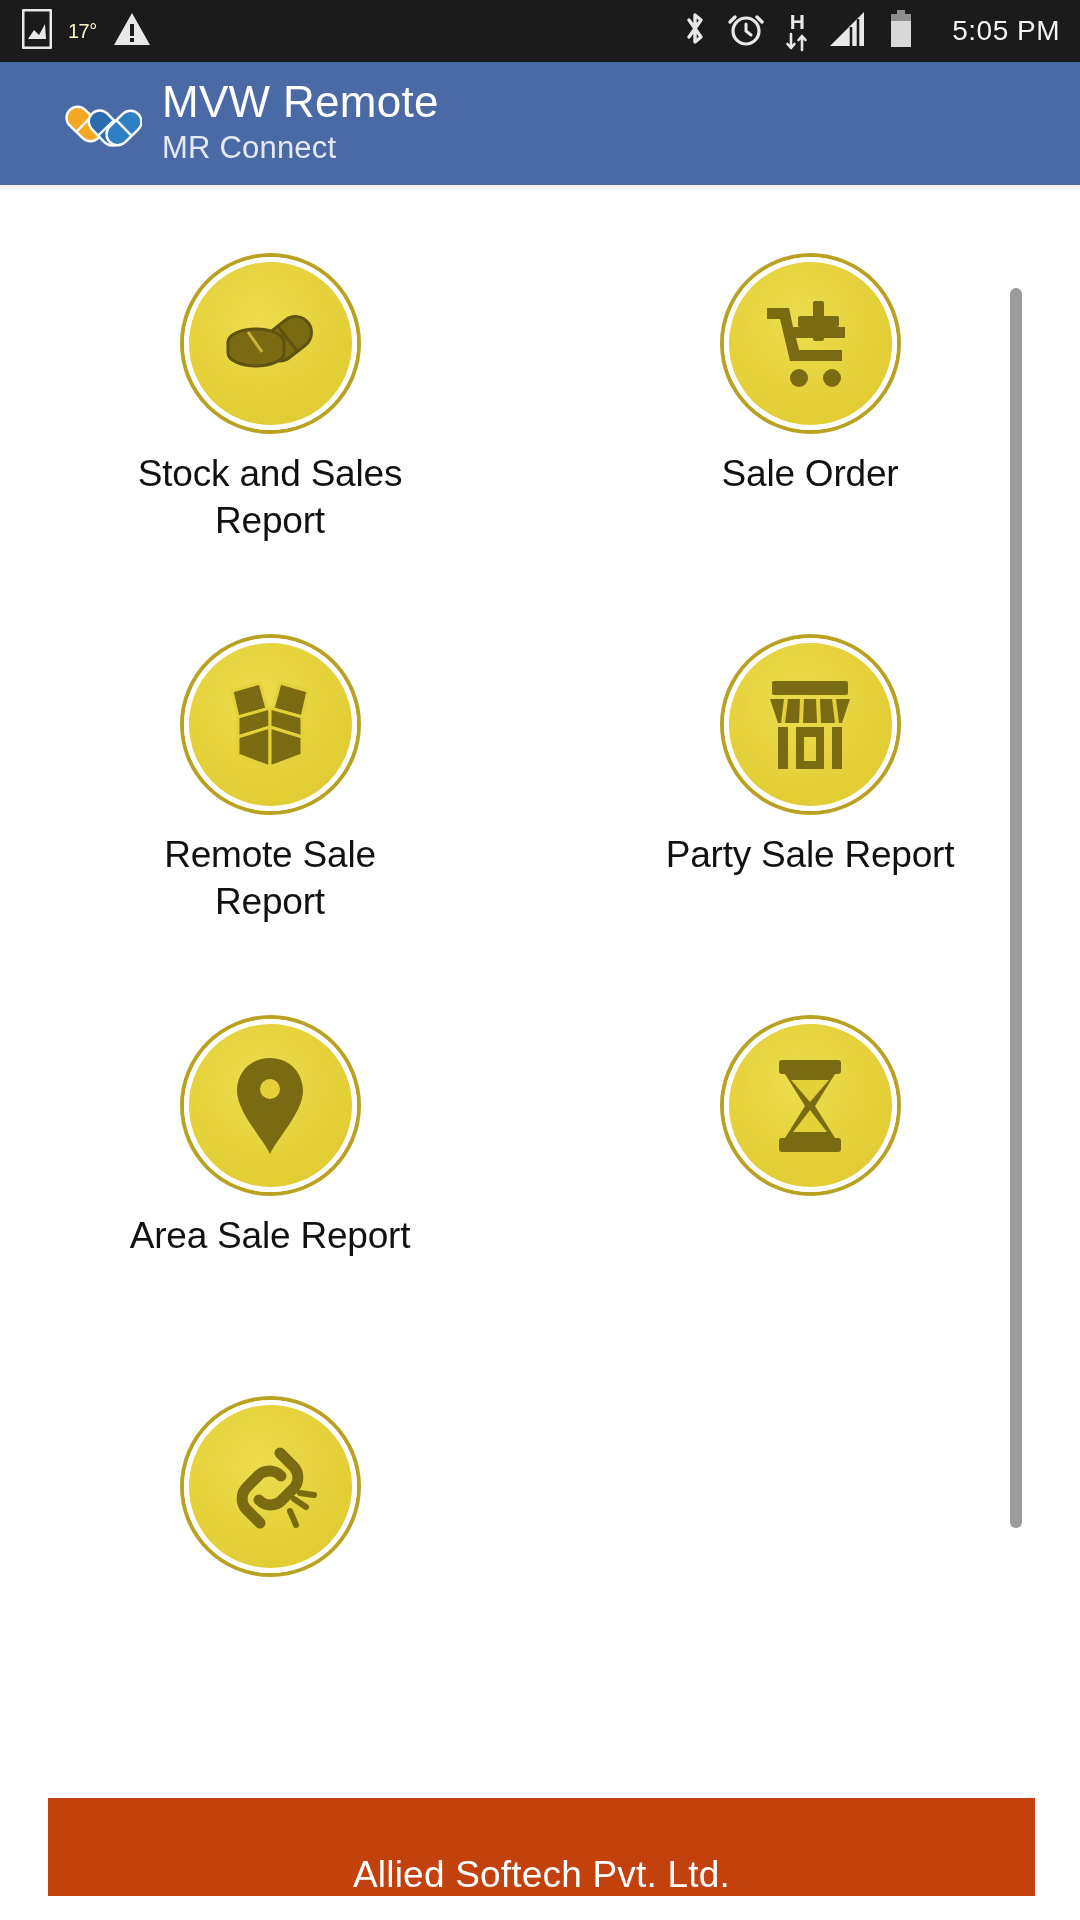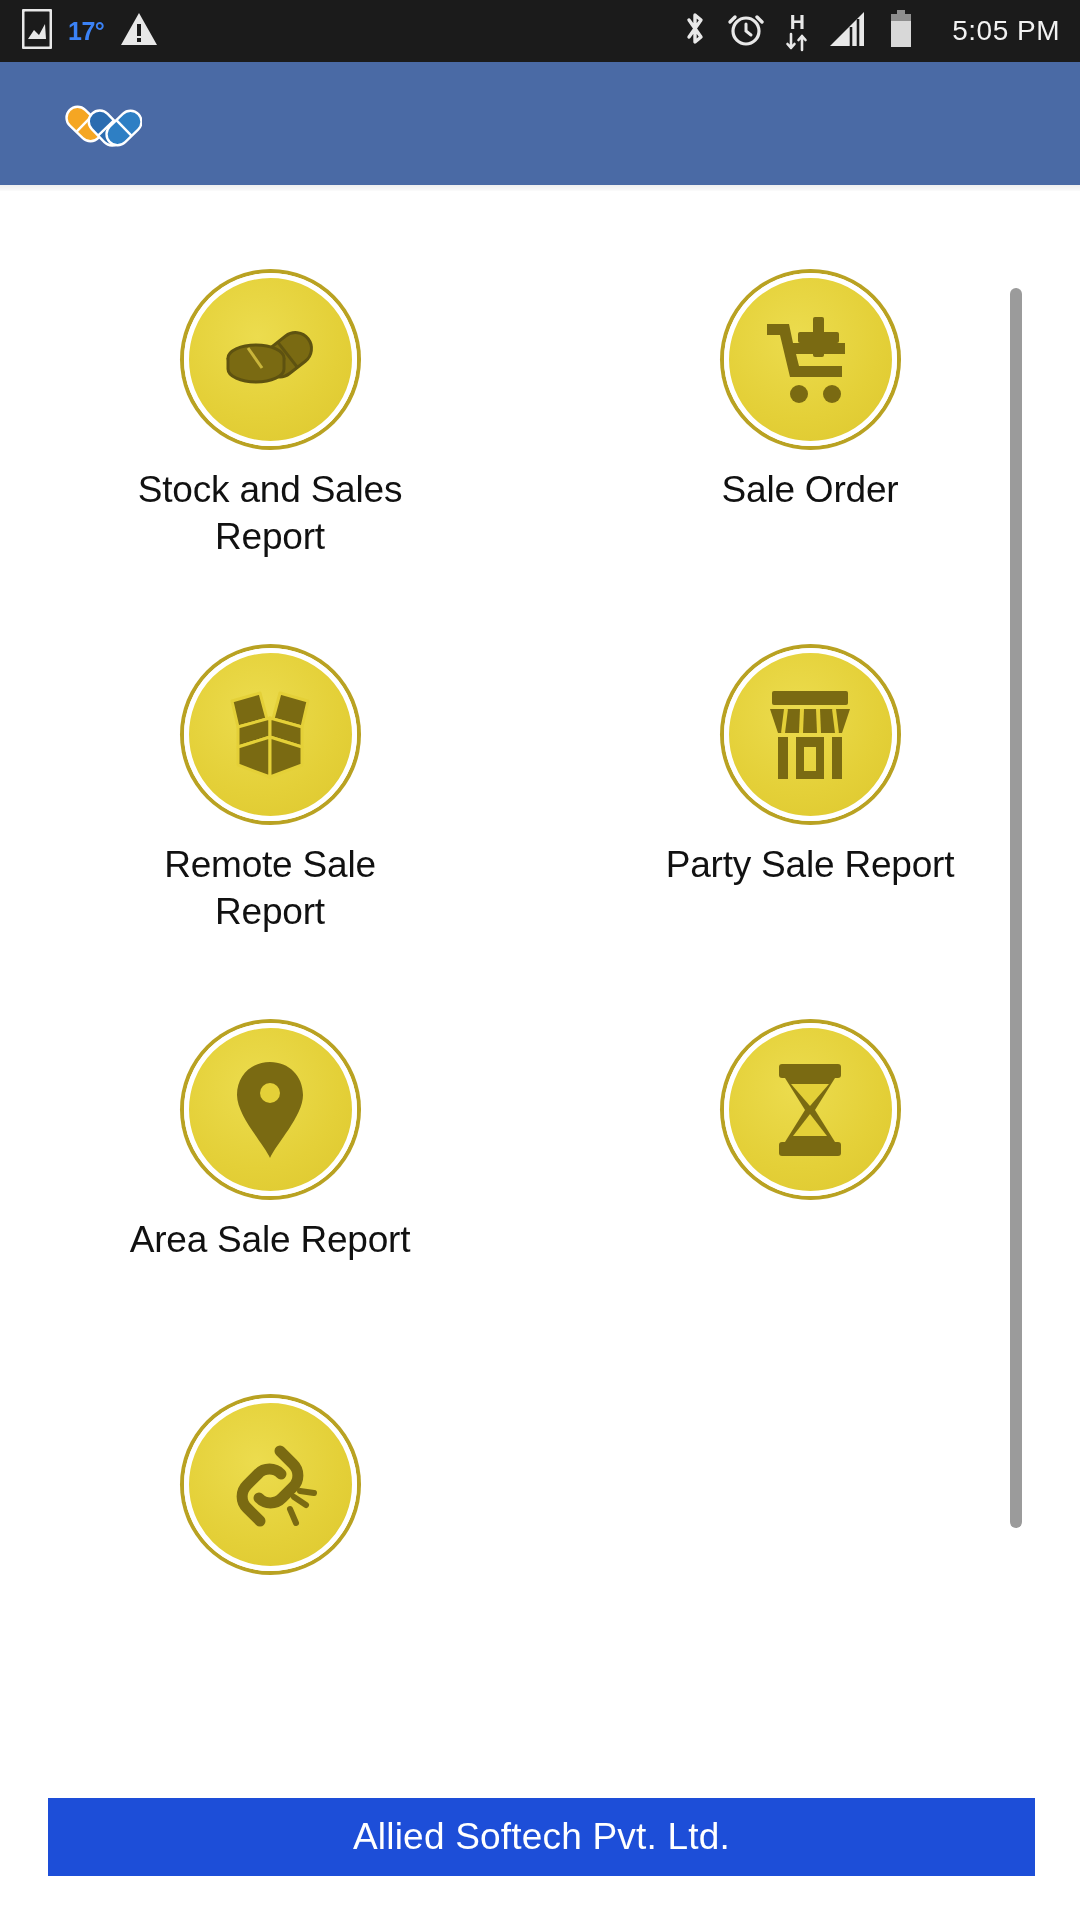--- a/index.html
+++ b/index.html
@@ -16,21 +16,21 @@
     background:#1b1b1b;
     display:flex; align-items:center;
   }
   #status-left{ display:flex; align-items:center; padding-left:22px; gap:16px; }
   #status-right{
     position:absolute; right:20px; top:0; height:62px;
     display:flex; align-items:center; gap:18px;
   }
   .sb-ico{ display:block; }
   #status-temp{
-    color:#3b82f6; font-size:25px; font-weight:bold; letter-spacing:-0.5px;
+    color:#fef9c3; font-size:20px; font-weight:normal; letter-spacing:-0.5px;
   }
   #status-clock{
     color:#f2f2f2; font-size:28px; font-weight:400; letter-spacing:0.5px;
     margin-left:20px;
   }
   #hspa-wrap{ display:flex; flex-direction:column; align-items:center; line-height:1; }
   #hspa-letter{ color:#e8e8e8; font-size:21px; font-weight:bold; }
 
   
   #app-header{
@@ -53,24 +53,24 @@
   #content{
     position:absolute; left:0; top:185px; width:1080px; height:1735px;
     background:#ffffff;
   }
   #content-topline{
     position:absolute; left:0; top:0; width:1080px; height:6px;
     background:linear-gradient(#efefef,#fbfbfb);
   }
 
   #grid{
-    position:absolute; left:0; top:16px; width:1080px;
+    position:absolute; left:0; top:0; width:1080px;
     display:grid;
     grid-template-columns:1fr 1fr;
-    row-gap:12px;
+    row-gap:18px;
   }
   .grid-cell{
     display:flex; flex-direction:column; align-items:center;
     height:363px; padding-top:72px;
   }
   .icon-circle{
     width:173px; height:173px; border-radius:50%;
     background:radial-gradient(circle at 42% 36%, #ecdc4e 0%, #e4d038 58%, #ddc72e 100%);
     border:5px solid #ffffff;
     box-shadow:0 0 0 4px #b9a222;
@@ -89,23 +89,23 @@
   #scrollbar-track{
     position:absolute; right:58px; top:0; width:12px; height:1735px;
   }
   #scrollbar-thumb{
     position:absolute; right:58px; top:103px; width:12px; height:1240px;
     background:#9b9b9b; border-radius:6px;
   }
 
   
   #footer-bar{
-    position:absolute; left:48px; top:1798px; width:987px; height:78px;
-    background:#1d4ed8;
-    display:flex; align-items:center; justify-content:center;
+    position:absolute; left:48px; top:1798px; width:987px; height:98px;
+    background:#c2410c;
+    display:flex; align-items:flex-end; justify-content:center;
   }
   #footer-text{
     color:#ffffff; font-size:37px; font-weight:400; letter-spacing:0.2px;
   }
 </style>
 </head>
 <body>
 
 <div id="status-bar">
 
@@ -191,20 +191,24 @@
         </g>
 
         <g transform="rotate(-44 68 40)">
           <rect x="48" y="29" width="40" height="22" rx="11" fill="#2e7fc4"></rect>
           <path d="M68 29 L68 51" stroke="#ffffff" stroke-width="2.4"></path>
         </g>
       </g>
     </svg>
   </span>
 
+  <div id="header-text">
+    <div id="app-title">MVW Remote</div>
+    <div id="app-subtitle">MR Connect</div>
+  </div>
 </div>
 
 <div id="content">
   <div id="content-topline"></div>
 
   <div id="grid">
 
     <div class="grid-cell">
       <div class="icon-circle">
         <svg width="104" height="104" viewBox="0 0 104 104">

